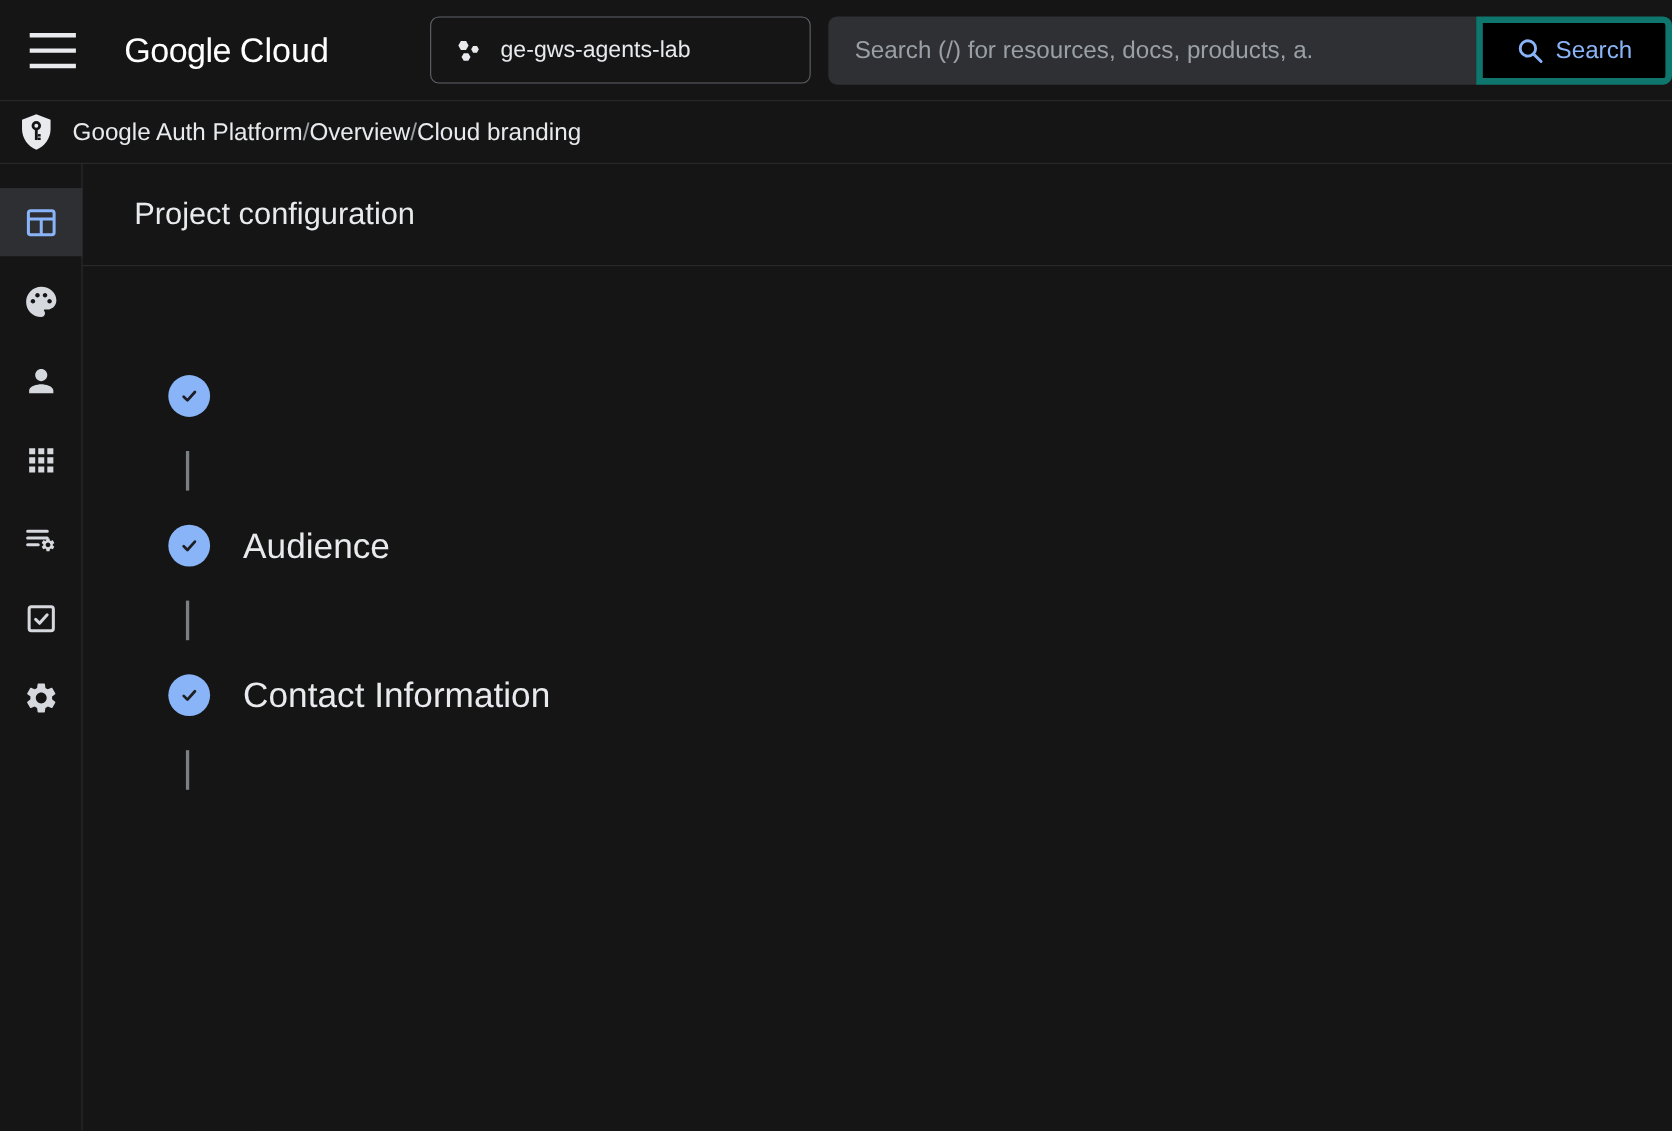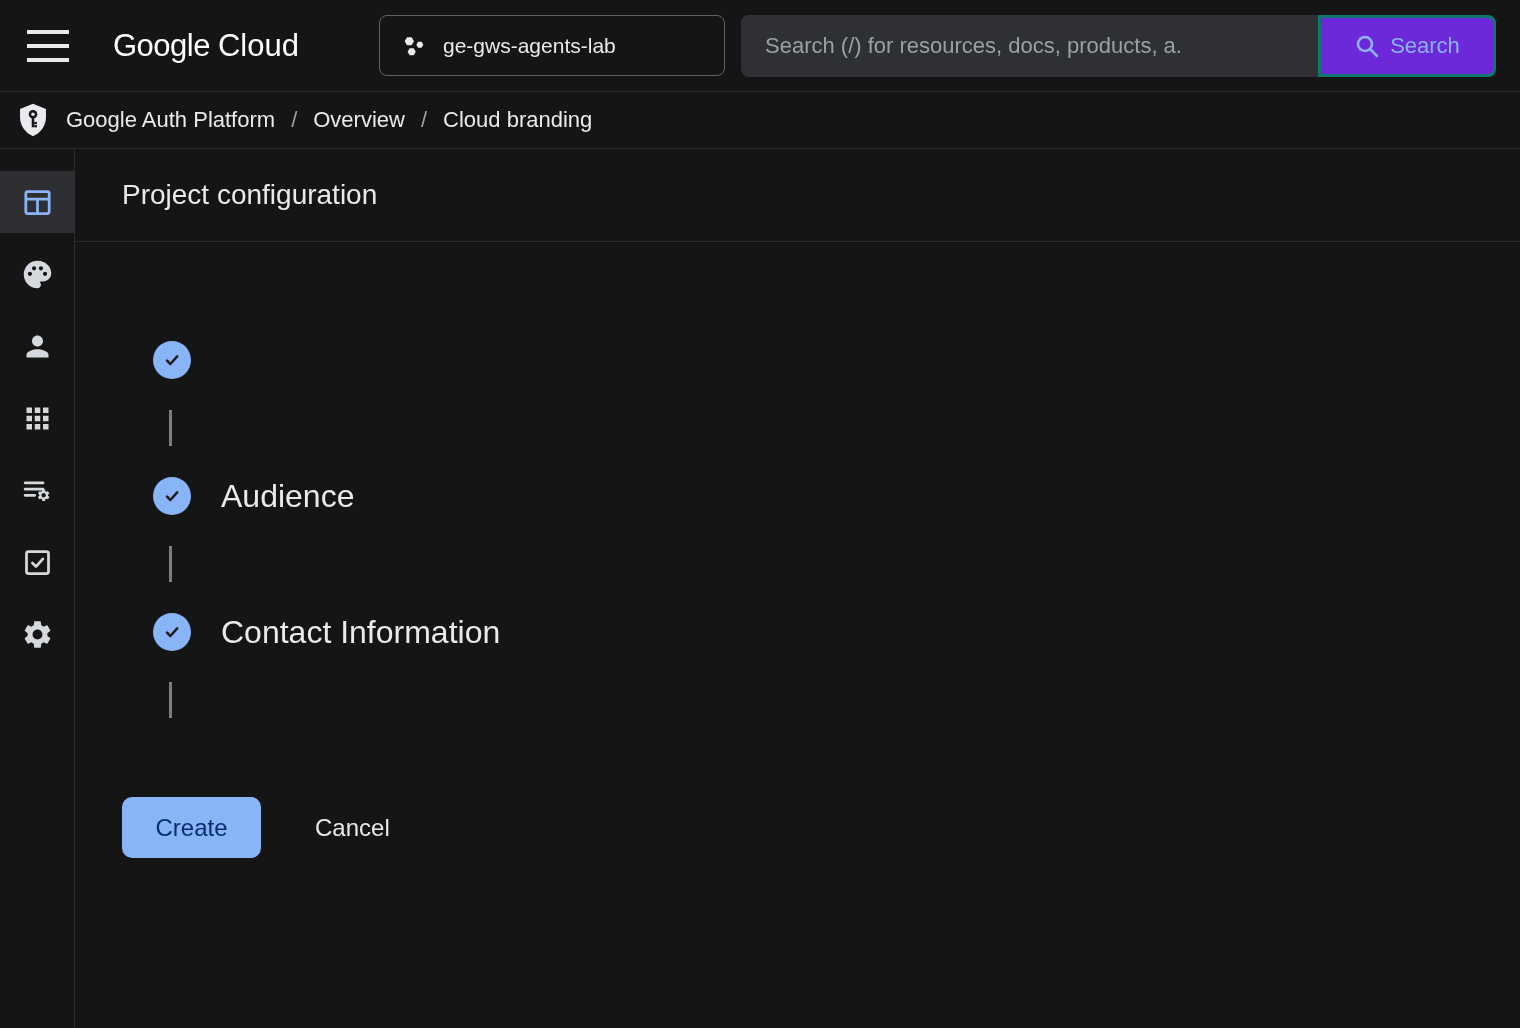--- a/index.html
+++ b/index.html
@@ -28,72 +28,72 @@
     margin-left:43px;
     width:234px;
     font-size:31px;
     color:#ffffff;
     white-space:nowrap;
     flex:0 0 auto;
   }
   .logo .g { font-weight:400; letter-spacing:-0.5px; }
   .logo .c { font-weight:400; margin-left:8px; }
   .project-selector {
-    margin-left:32px;
+    margin-left:44px;
     width:346px; height:61px;
     border:1px solid #5f6368;
     border-radius:8px;
     display:flex; align-items:center;
     padding:0 20px;
     gap:15px;
     cursor:pointer;
     flex:0 0 auto;
   }
   .project-selector .pname { font-size:21px; color:#e8eaed; white-space:nowrap; }
   .search-wrap {
-    margin-left:16px; margin-right:24px;
+    margin-left:16px; 
     height:62px;
     flex:1;
     display:flex;
   }
   .search-input {
     flex:1;
     background:#2f3033;
     border:none; outline:none;
     border-radius:8px 0 0 8px;
     color:#e8eaed;
     font-size:22px;
     font-family:"Liberation Sans", sans-serif;
     padding:0 24px;
     min-width:0;
   }
   .search-input::placeholder { color:#9aa0a6; }
   .search-button {
     width:178px;
-    background:#6d28d9;
-    border:3px solid #0f766e;
+    background:#000000;
+    border:6px solid #0f766e;
     border-radius:0 8px 8px 0;
     display:flex; align-items:center; justify-content:center;
     gap:10px;
     color:var(--accent, #8ab4f8);
     font-size:22px;
     font-weight:500;
     cursor:pointer;
   }
   
   .breadcrumb-bar {
     height:57px;
     display:flex; align-items:center;
     padding-left:14px;
     border-bottom:1px solid #2b2c2e;
     gap:14px;
   }
   .breadcrumb {
     display:flex; align-items:center;
-    gap:16px;
+    gap:0;
     font-size:22px;
   }
   .crumb { color:#e8eaed; white-space:nowrap; }
   .crumb.link { cursor:pointer; }
   .crumb-sep { color:#9aa0a6; }
   
   .body-row { display:flex; height:879px; }
   .sidebar {
     width:75px;
     border-right:1px solid #2b2c2e;
@@ -322,21 +322,17 @@
         <span class="step-circle">
           <svg viewBox="0 0 24 24">
               <path d="M7 12.6l3.4 3.4 6.8-7.6" fill="none" stroke="#1e1f22" stroke-width="2.5" stroke-linecap="round" stroke-linejoin="round"></path>
             </svg>
         </span>
         <span class="step-label">Contact Information</span>
       </div>
       <div class="connector"></div>
 
 
-      <div class="button-row">
-        <button class="btn-create">Create</button>
-        <button class="btn-cancel">Cancel</button>
-      </div>
 
     </div>
 
   </main>
 </div>
 
 </body></html>

